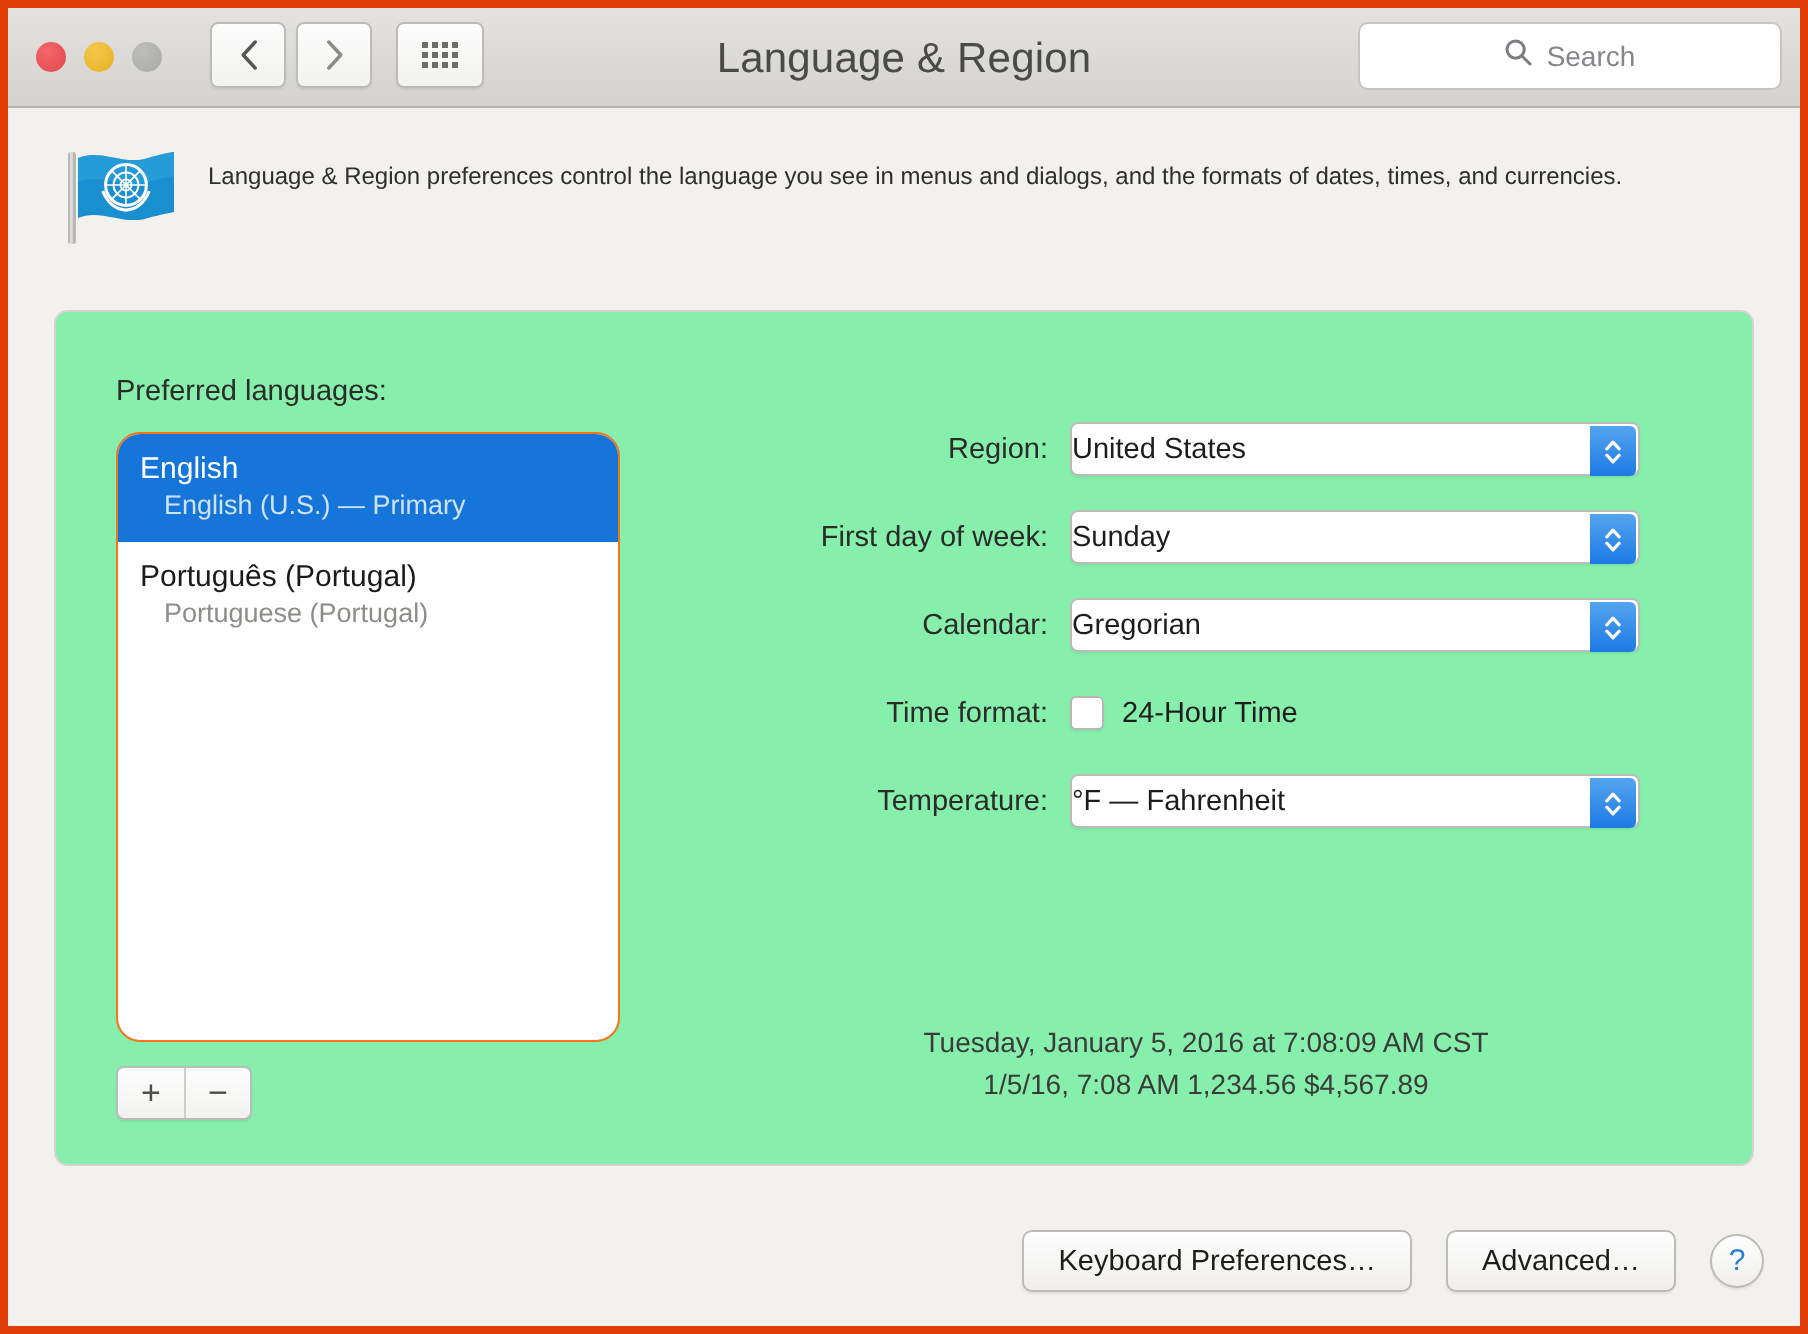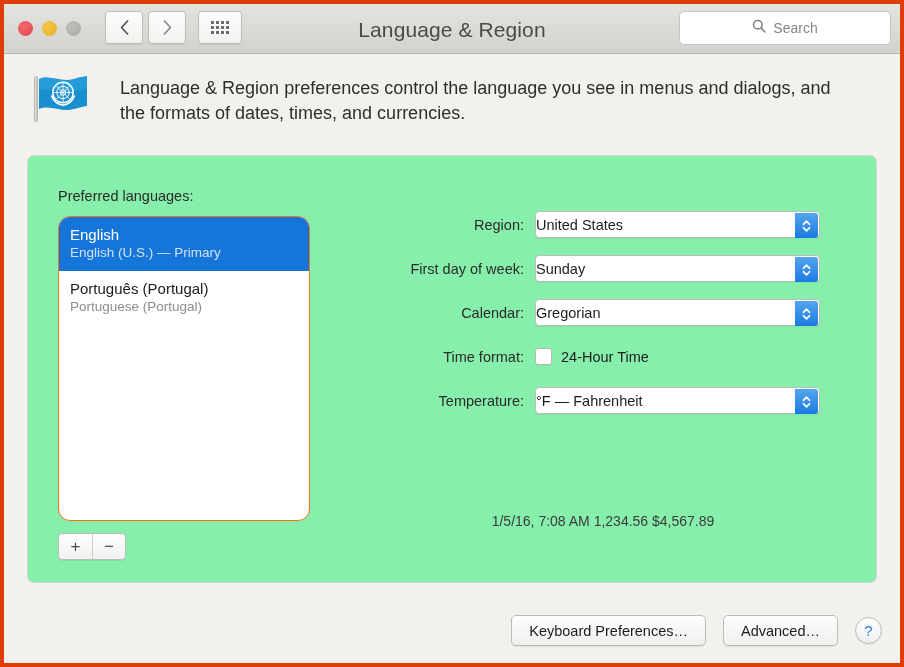--- a/index.html
+++ b/index.html
@@ -121,23 +121,23 @@
   }
   .flag-icon {
     position: absolute;
     left: 26px;
     top: 16px;
     width: 62px;
     height: 56px;
   }
   .header-text {
     position: absolute;
-    left: 116px;
+    left: 100px;
     top: 22px;
-    font-size: 18px;
+    font-size: 12px;
     line-height: 25px;
     color: #2e2e2c;
     width: 730px;
   }
 
   
   .group-box {
     position: absolute;
     left: 23px;
     top: 151px;
@@ -174,20 +174,21 @@
   .lang-primary {
     font-size: 15px;
     color: #1b1b19;
     line-height: 19px;
   }
   .lang-item.selected .lang-primary { color: #ffffff; }
   .lang-secondary {
     font-size: 13.5px;
     color: #8e8d8a;
     line-height: 18px;
+    margin-left: 12px;
   }
   .lang-item.selected .lang-secondary { color: #cfe2f7; }
 
   .plus-minus {
     position: absolute;
     left: 30px;
     top: 377px;
     display: flex;
     border: 1px solid #bcbbb8;
     border-radius: 4px;
@@ -467,20 +468,21 @@
               <path d="M1.4 5.4 L4.5 2.1 L7.6 5.4" stroke="#ffffff" stroke-width="1.6" fill="none" stroke-linecap="round" stroke-linejoin="round"></path>
               <path d="M1.4 8.6 L4.5 11.9 L7.6 8.6" stroke="#ffffff" stroke-width="1.6" fill="none" stroke-linecap="round" stroke-linejoin="round"></path>
             </svg>
           </span>
         </div>
       </div>
 
     </div>
 
     <div class="samples">
+      <div>Tuesday, January 5, 2016 at 7:08:09 AM CST</div>
       <div>1/5/16, 7:08 AM    1,234.56    $4,567.89</div>
     </div>
 
   </div>
 
   <div class="footer">
     <div class="push-btn">Keyboard Preferences…</div>
     <div class="push-btn">Advanced…</div>
     <div class="help-btn">?</div>
   </div>

